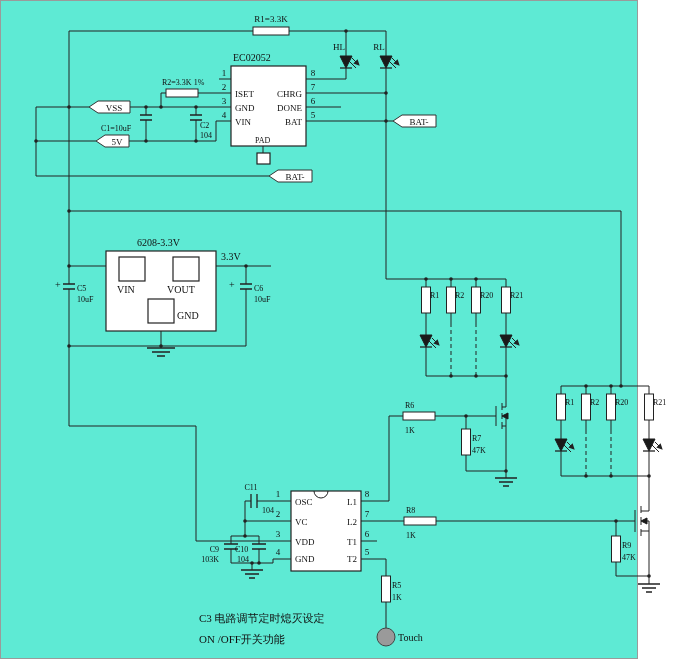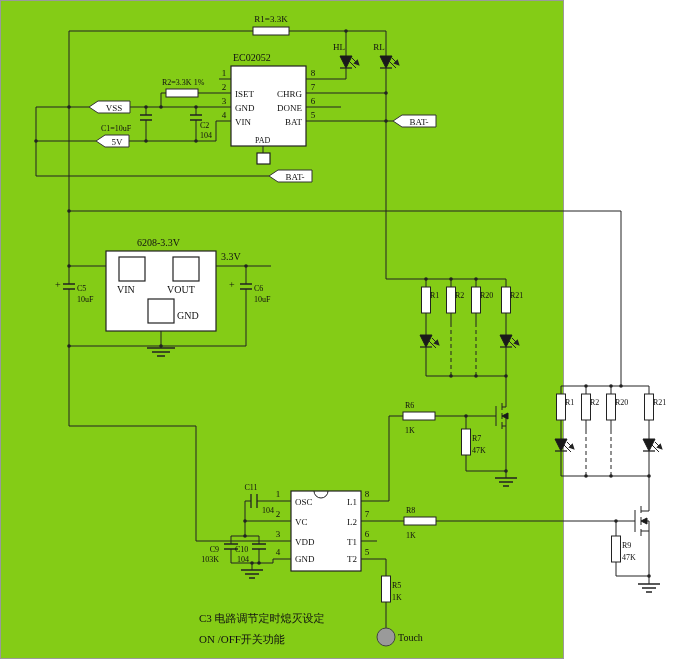--- a/index.html
+++ b/index.html
@@ -1,16 +1,16 @@
 <!DOCTYPE html>
 <html><head>
 <meta charset="utf-8">
 <style>
   html,body{margin:0;padding:0;background:#fff;}
-  .page{width:564px;height:659px;position:relative;background:#84cc16;border:1px solid #9a9a9a;box-sizing:border-box;}
+  .page{width:638px;height:659px;position:relative;background:#5eead4;border:1px solid #9a9a9a;box-sizing:border-box;}
   svg{display:block;}
   .t{font-family:"Liberation Serif",serif;fill:#111;}
   .t8{font-size:8px;}
   .t9{font-size:9px;}
   .t10{font-size:10px;}
   .t11{font-size:11px;}
   .wire{stroke:#222;stroke-width:1;fill:none;}
   .wire2{stroke:#222;stroke-width:1.3;fill:none;}
   .dash{stroke:#222;stroke-width:1;fill:none;stroke-dasharray:4,3;}
   .box{fill:#fff;stroke:#222;stroke-width:1.2;}

